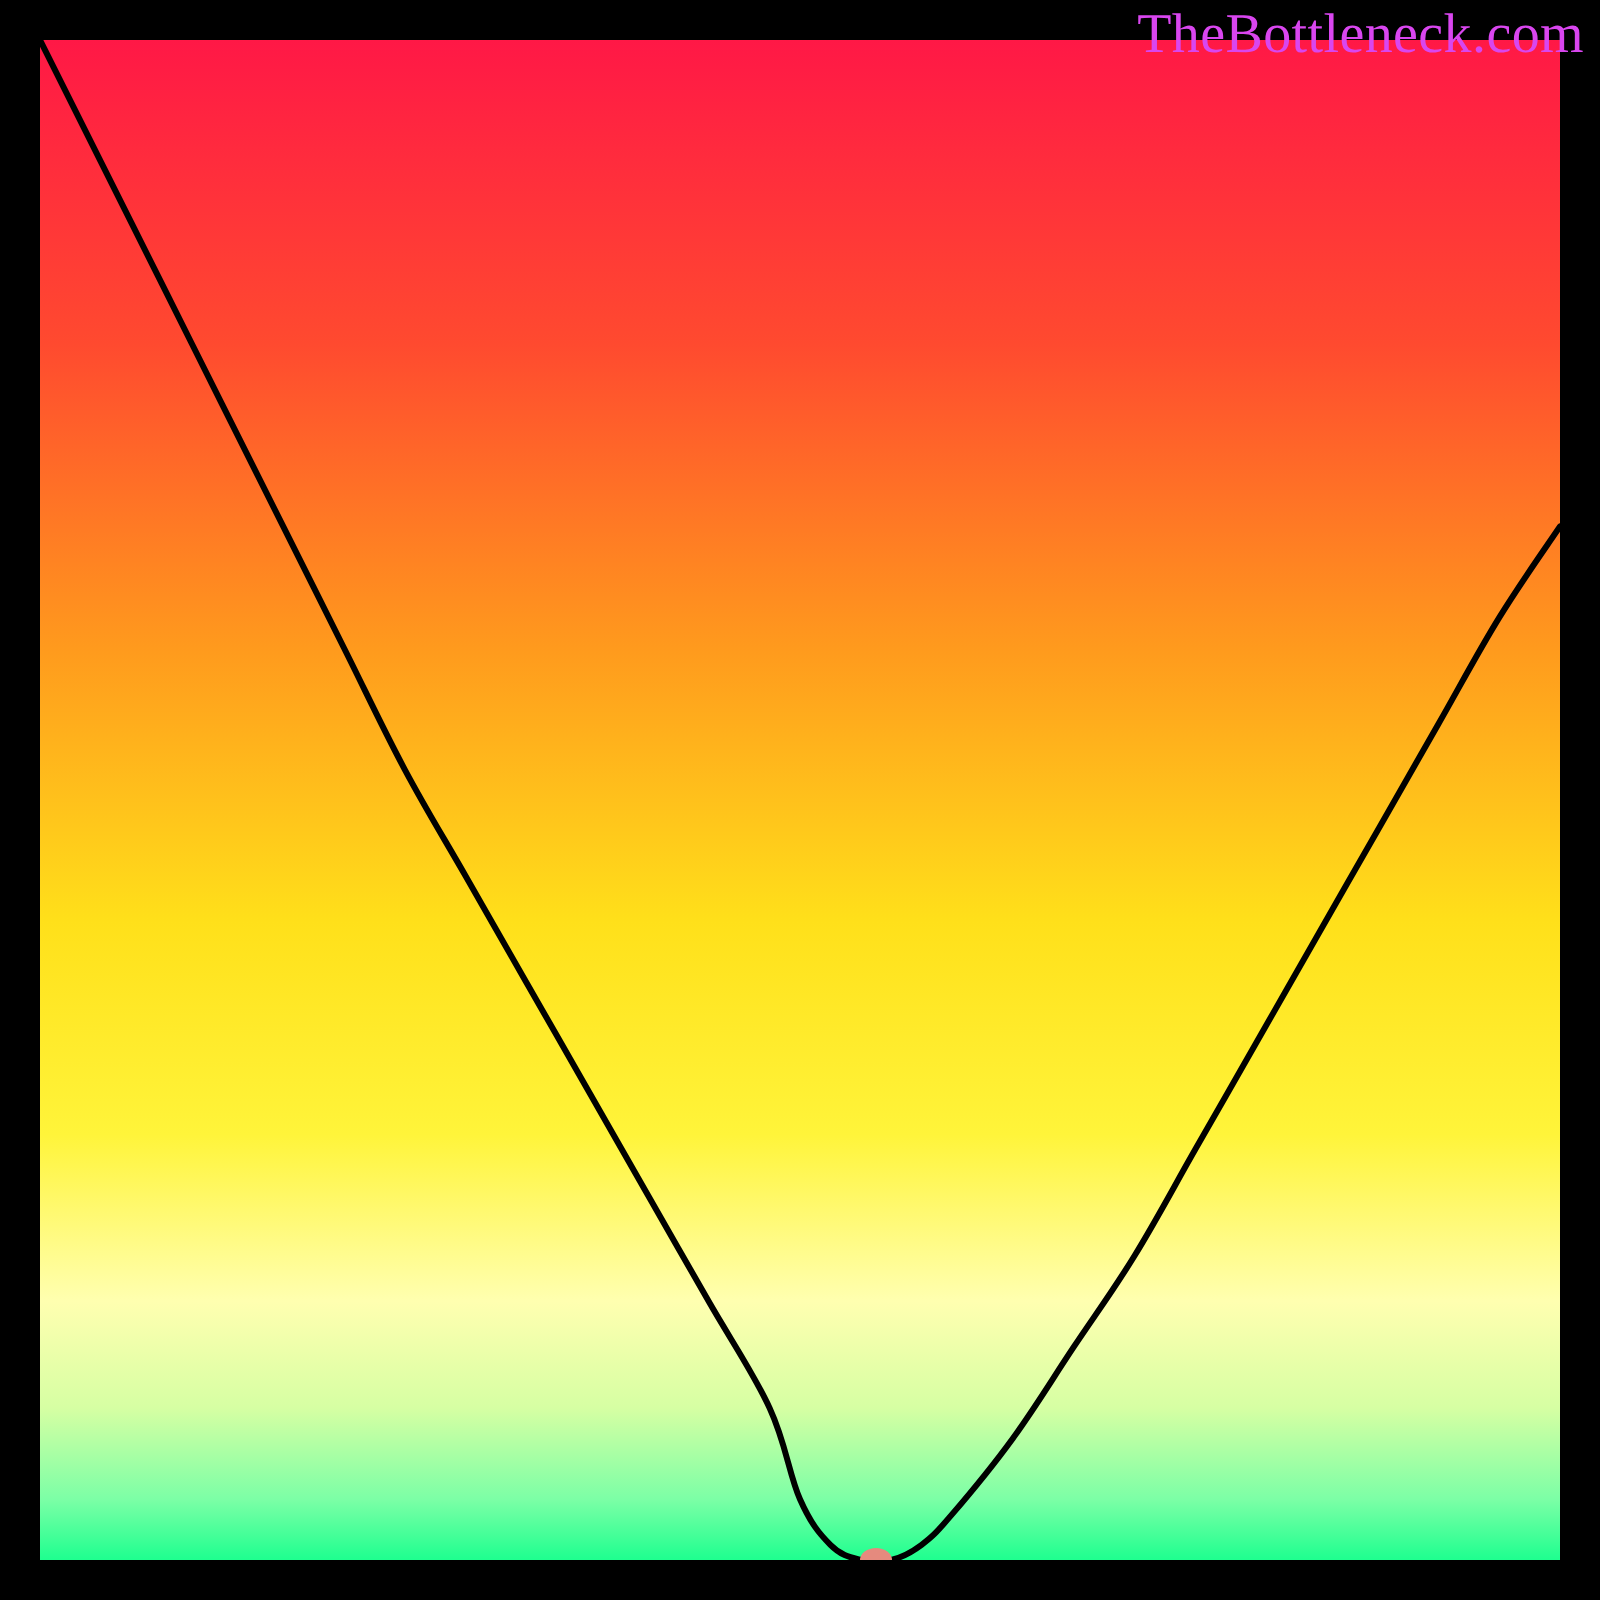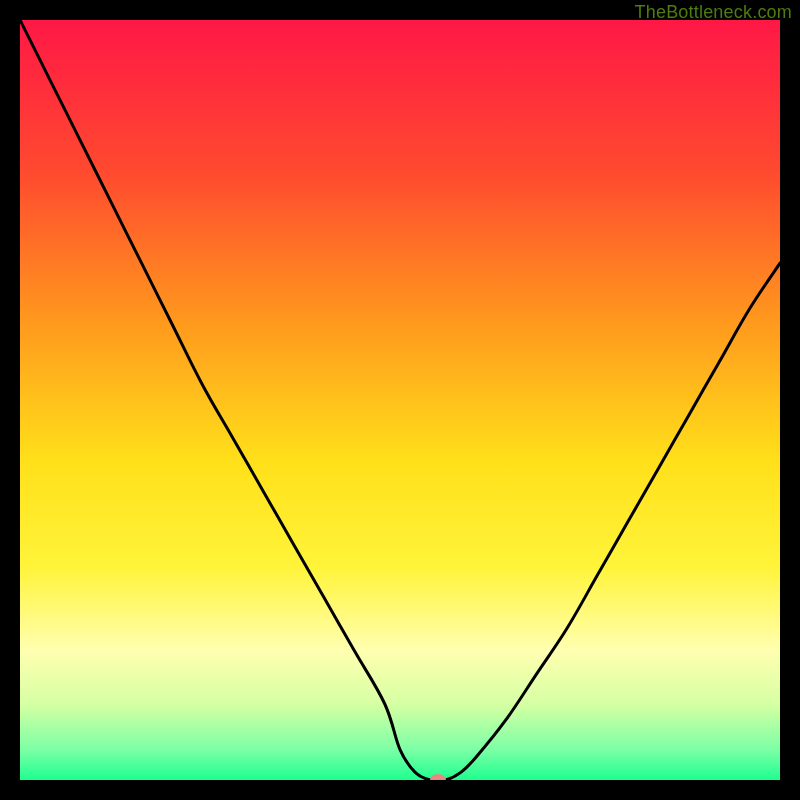--- a/index.html
+++ b/index.html
@@ -22,25 +22,26 @@
     left: 20px;
     top: 20px;
     width: 760px;
     height: 760px;
     overflow: hidden;
   }
   .watermark {
     position: absolute;
     top: 2px;
     right: 8px;
-    color: #4d7c0f;
-    font-size: 18px;
+    color: #d946ef;
+    font-size: 28px;
     font-weight: 500;
     letter-spacing: 0.2px;
     z-index: 5;
+    font-family: Liberation Serif, serif;
   }
   svg { display: block; }
 </style>
 </head>
 <body>
 
 <div class="chart-frame">
   <div class="watermark">TheBottleneck.com</div>
   <div class="plot-area">
     <svg id="chart-svg" width="760" height="760" viewBox="0 0 760 760" preserveAspectRatio="none">

